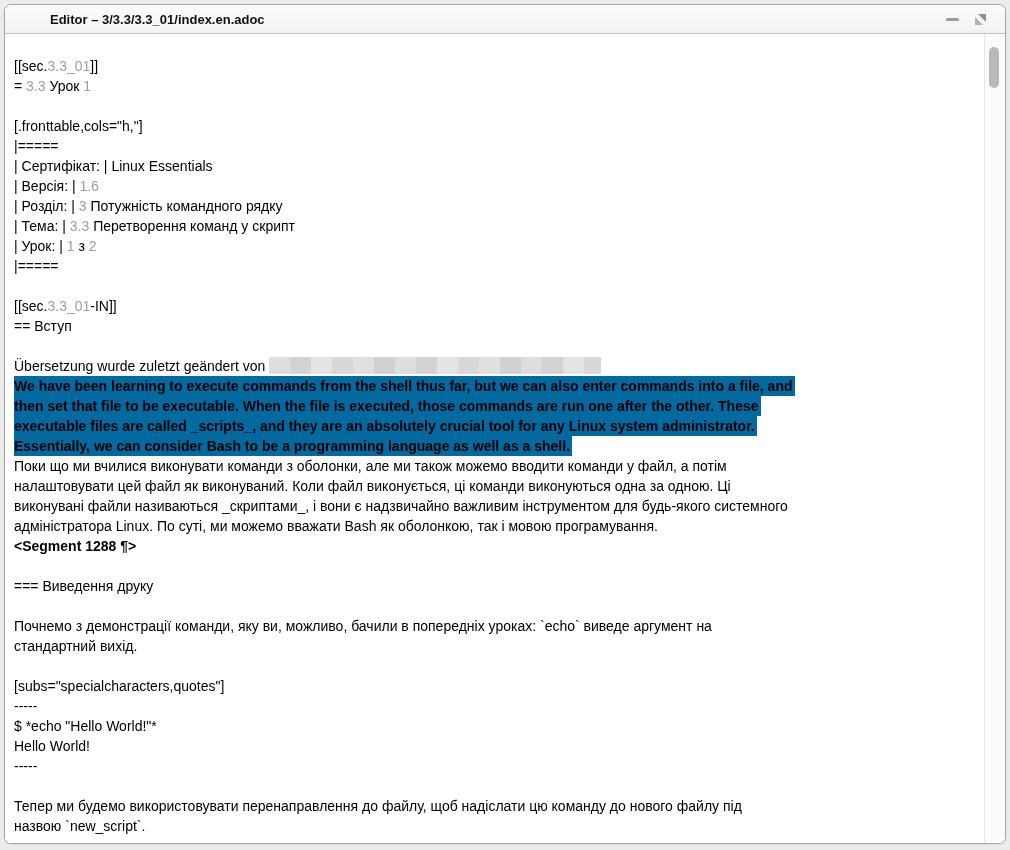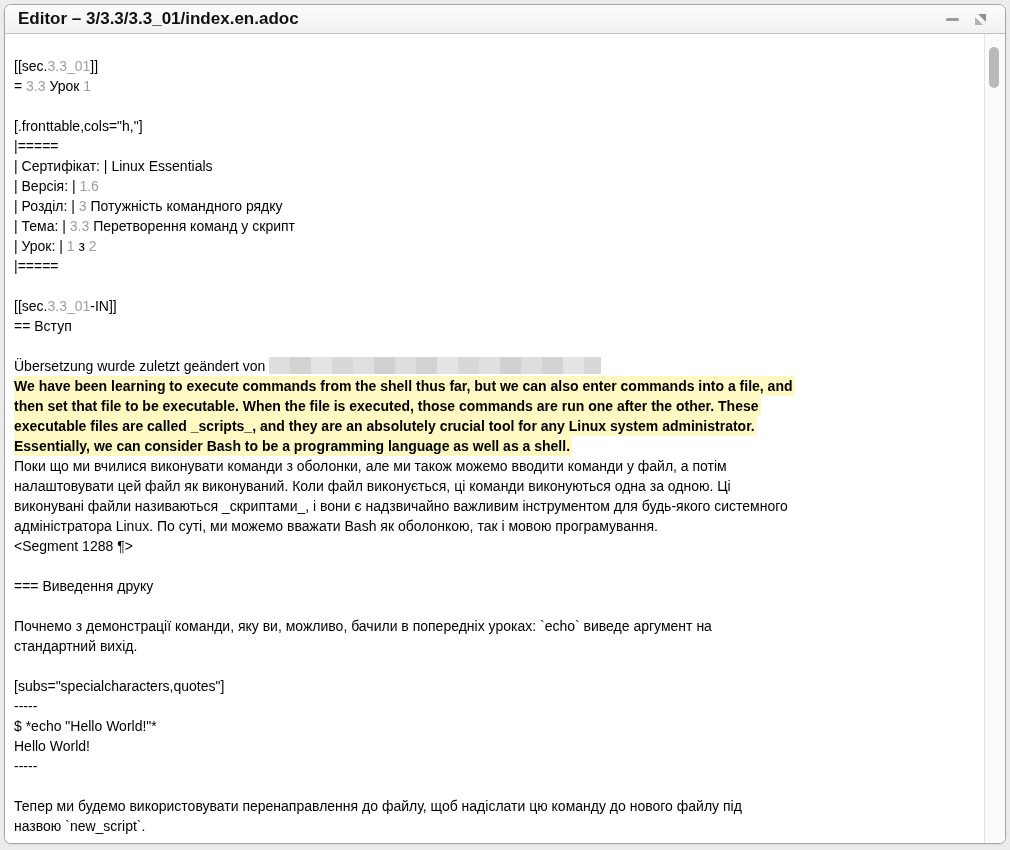--- a/index.html
+++ b/index.html
@@ -20,22 +20,23 @@
     box-shadow:0 1px 2px rgba(0,0,0,0.08);
   }
   .titlebar{
     height:28px;
     background:linear-gradient(#fcfcfc,#f2f2f2);
     border-bottom:1px solid #c3c3c3;
     display:flex;align-items:center;
     padding:0 16px 0 13px;
   }
   .titlebar .title{
-    font-size:17px;font-weight:bold;color:#111;
+    font-size:13px;font-weight:bold;color:#111;
     white-space:nowrap;
+    margin-left:32px;
   }
   .titlebar .spacer{flex:1;}
   .winbtn{
     display:flex;align-items:center;justify-content:center;
     width:18px;height:18px;margin-left:10px;cursor:default;
   }
   .min-glyph{width:13px;height:3px;background:#9a9a9a;border-radius:1.5px;}
   .content{
     position:relative;
     height:809px;
@@ -46,25 +47,25 @@
     padding:22px 0 17px 9px;
     font-size:14px;line-height:20px;color:#000;
     white-space:pre;
     overflow:hidden;
     cursor:text;
   }
   .line{height:20px;white-space:pre;}
   .seg-n{color:#000;}
   .seg-g{color:#9e9e9e;}
   .seg-i{color:#000;}
-  .seg-b{font-weight:normal;color:#000;}
+  .seg-b{font-weight:bold;color:#000;}
   .seg-hl{
     display:inline-block;
     font-weight:bold;color:#000;
-    background:#fef9c3;
+    background:#0369a1;
     line-height:20px;
     padding-right:2px;
   }
   .seg-redact{
     display:inline-block;
     width:332px;height:17px;
     vertical-align:-3px;
     background:
       repeating-linear-gradient(90deg,
         #dedede 0 21px, #d3d3d3 21px 42px,

